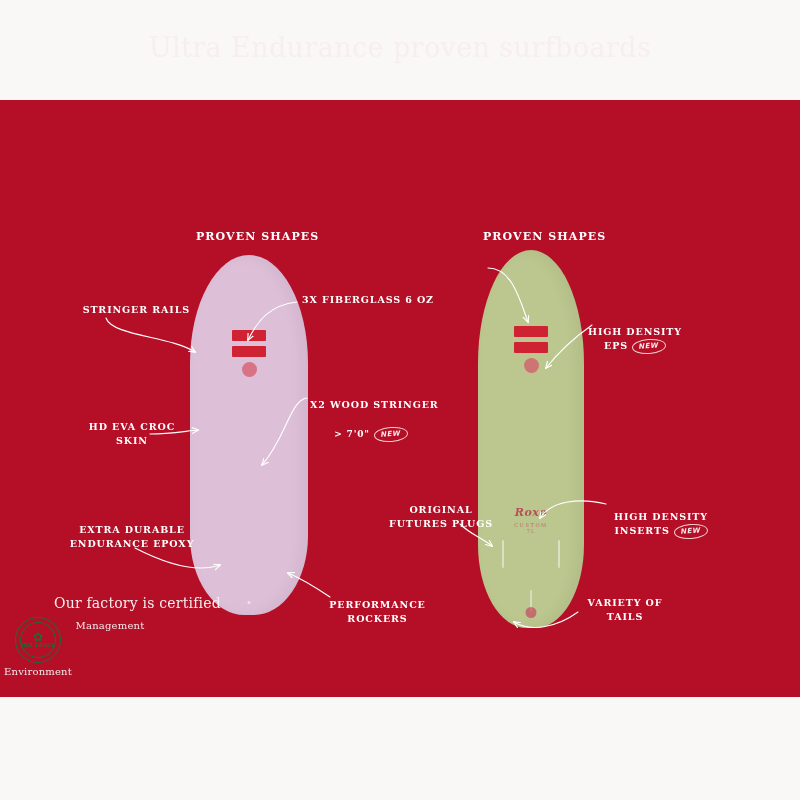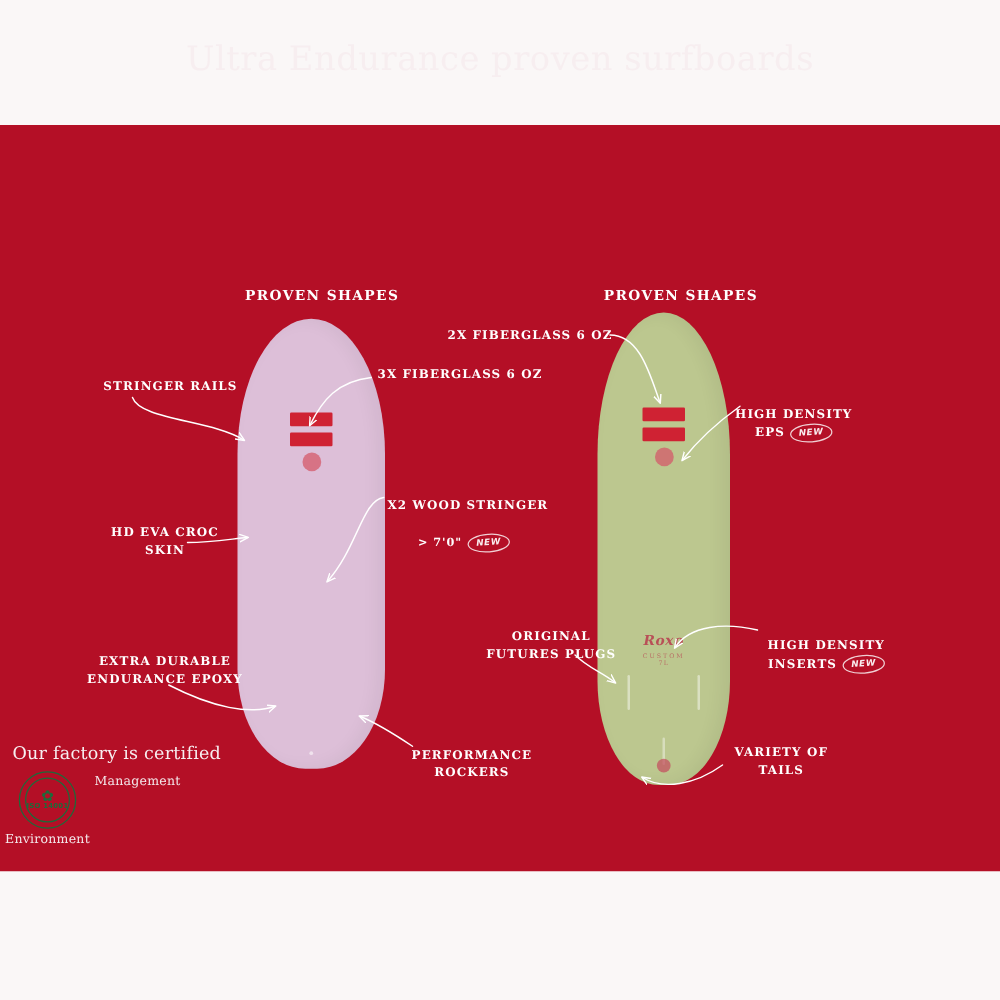--- a/index.html
+++ b/index.html
@@ -137,20 +137,21 @@
   
   .arrows{position:absolute;left:0;top:0;width:800px;height:800px;pointer-events:none;}
 
   
   .cert-title{
     position:absolute;
     color:#f7eef0;
     font-family:"DejaVu Serif", serif;
     font-size:14px;
     letter-spacing:.2px;
+    margin-left:44px;
   }
   .cert-row{position:absolute;display:flex;align-items:flex-start;}
   .cert{width:72px;text-align:center;}
   .cert-label{
     margin-top:3px;
     color:#f3e7ea;
     font-family:"DejaVu Serif", serif;
     font-size:10px;
     letter-spacing:.2px;
   }
@@ -253,21 +254,20 @@
 
   <div class="lbl c" style="left:62px;top:420px;width:140px;">HD EVA CROC
 SKIN</div>
 
   <div class="lbl c" style="left:310px;top:598px;width:135px;">PERFORMANCE
 ROCKERS</div>
 
   <div class="lbl c" style="left:52px;top:523px;width:160px;">EXTRA DURABLE
 ENDURANCE EPOXY</div>
 
-  <div class="lbl r" style="left:300px;top:262px;width:190px;">2X FIBERGLASS 6 OZ</div>
 
   <div class="lbl c" style="left:580px;top:311px;width:110px;">
     <span>HIGH DENSITY
 EPS</span><span class="new-badge">NEW</span>
   </div>
 
   <div class="lbl c" style="left:606px;top:496px;width:110px;">
     <span>HIGH DENSITY
 INSERTS</span><span class="new-badge">NEW</span>
   </div>

